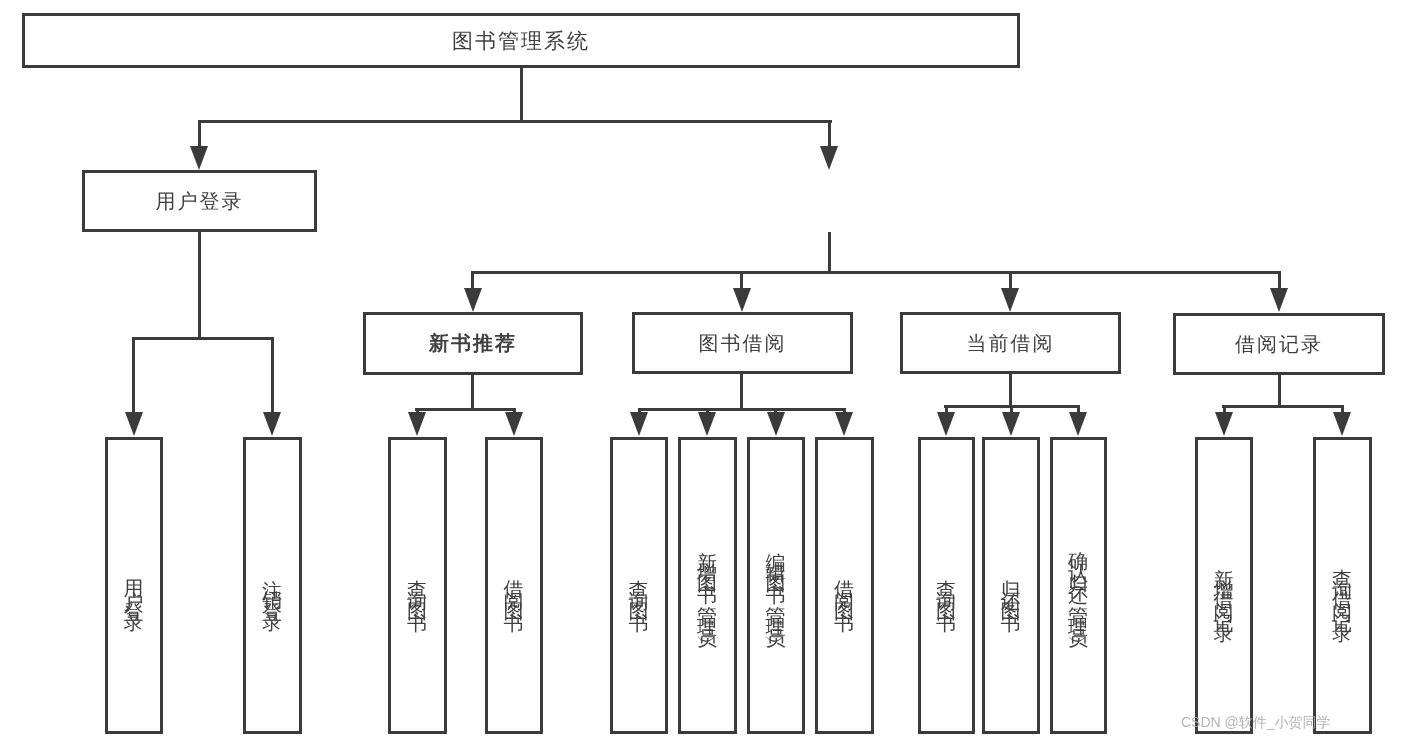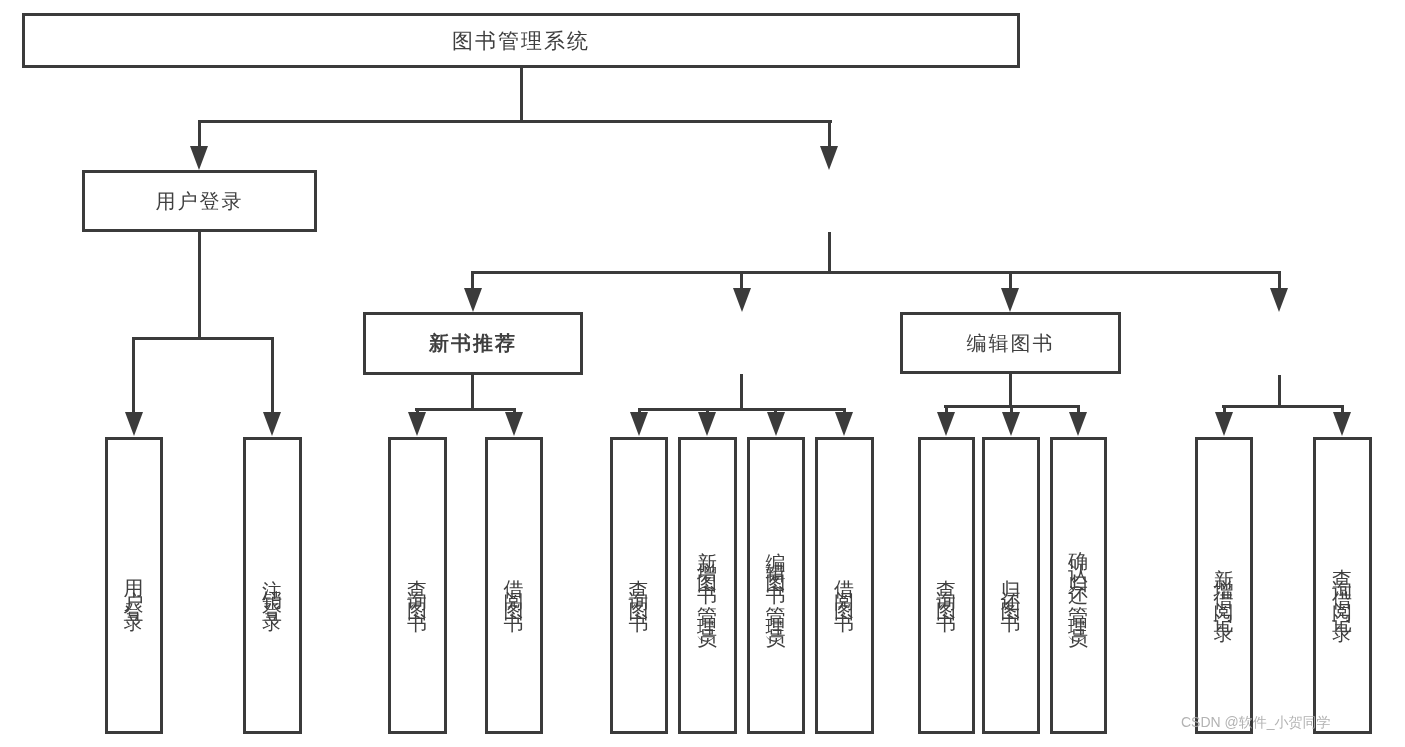--- a/index.html
+++ b/index.html
@@ -77,25 +77,31 @@
 
   <div class="box h-box" style="left:82px;top:170px;width:235px;height:62px;">
     <span class="label">用户登录</span>
   </div>
 
 
   <div class="box h-box" style="left:363px;top:312px;width:220px;height:63px;font-weight:bold;">
     <span class="label">新书推荐</span>
   </div>
 
+  <div class="box h-box" style="left:632px;top:312px;width:221px;height:62px;">
+    <span class="label">图书借阅</span>
+  </div>
 
   <div class="box h-box" style="left:900px;top:312px;width:221px;height:62px;">
-    <span class="label">编辑图书</span>
-  </div>
-
+    <span class="label">当前借阅</span>
+  </div>
+
+  <div class="box h-box" style="left:1173px;top:313px;width:212px;height:62px;">
+    <span class="label">借阅记录</span>
+  </div>
 
   <div class="box v-box" style="left:105px;top:437px;width:58px;height:297px;">
     <span class="vlabel">用户登录</span>
   </div>
   <div class="box v-box" style="left:243px;top:437px;width:59px;height:297px;">
     <span class="vlabel">注销登录</span>
   </div>
 
   <div class="box v-box" style="left:388px;top:437px;width:59px;height:297px;">
     <span class="vlabel">查询图书</span>

